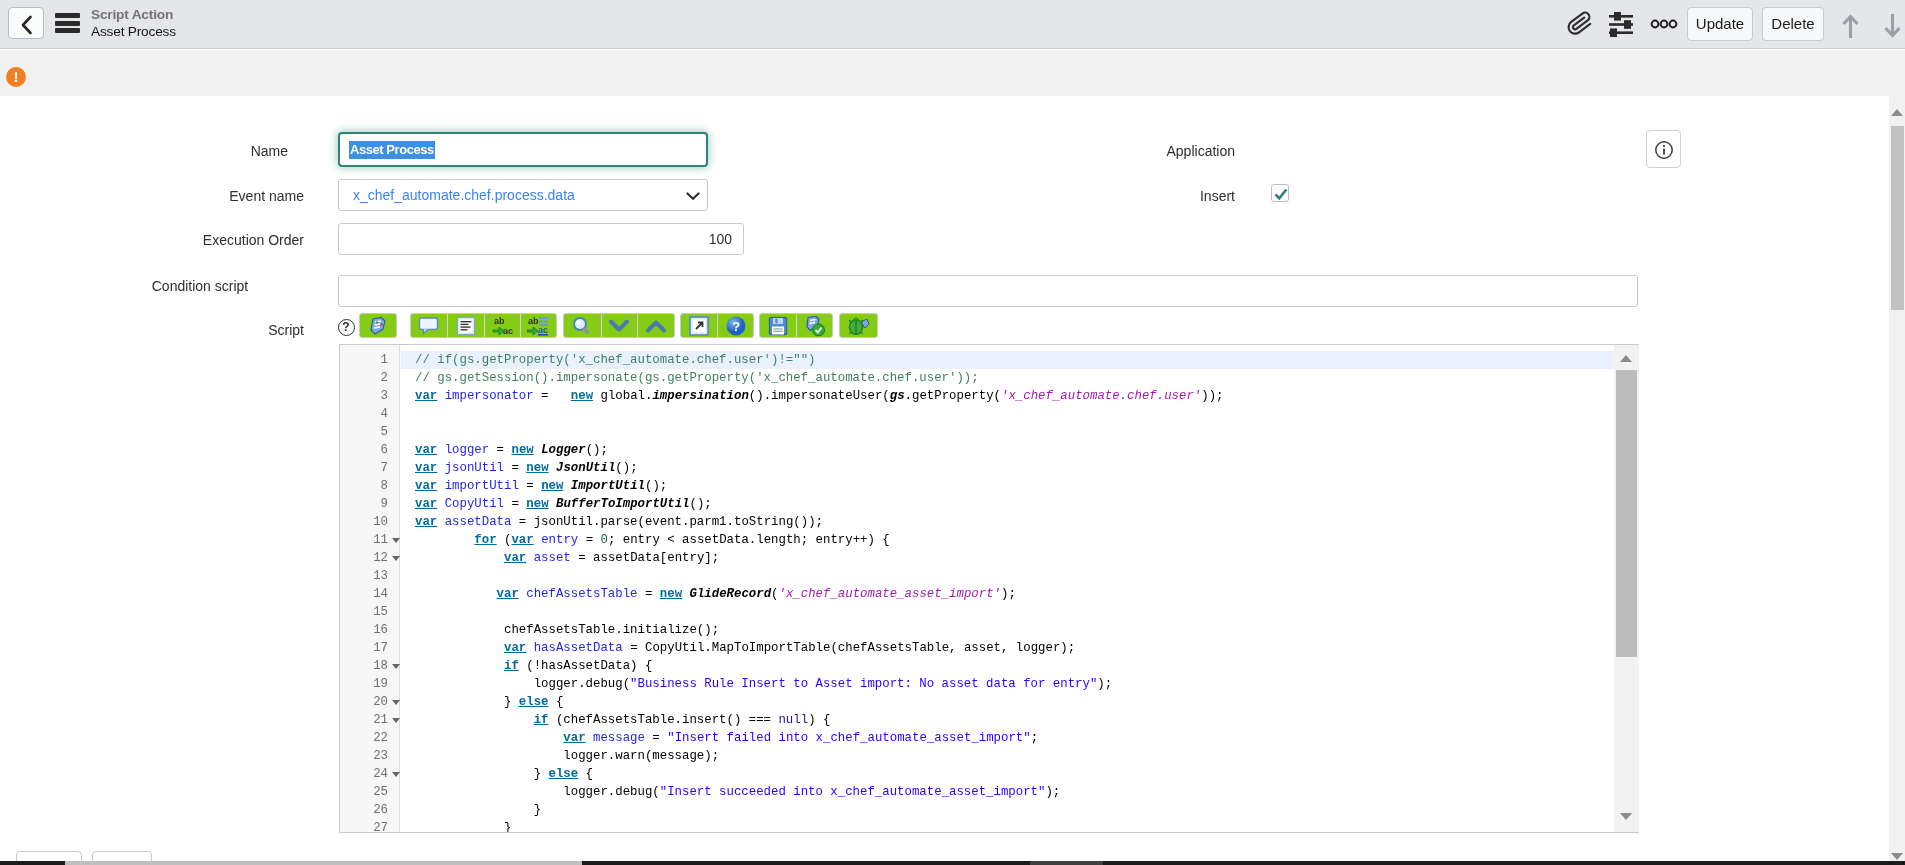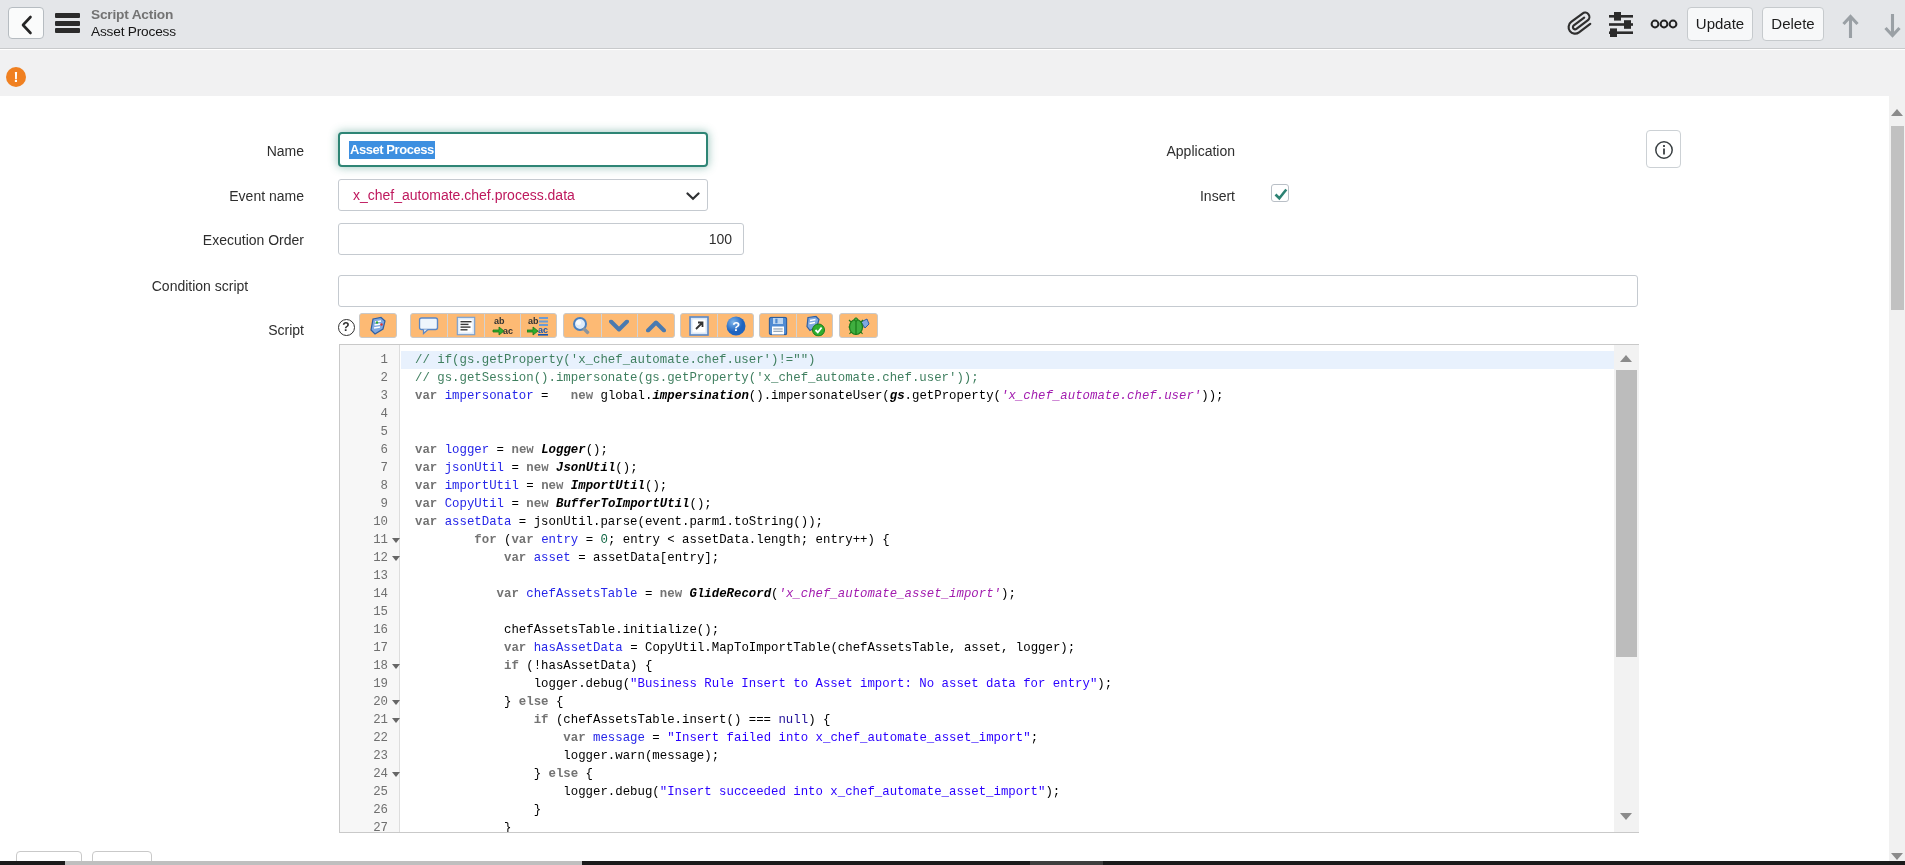--- a/index.html
+++ b/index.html
@@ -28,33 +28,33 @@
 #ntext { position:absolute; left:25px; top:68.5px; font-size:14px; letter-spacing:-0.22px; color:#4c5f68; }
 
 
 .lbl { position:absolute; width:200px; text-align:right; font-size:14px; color:#2e2e2e; }
 .inp { position:absolute; background:#fff; border:1px solid #c5cad0; border-radius:3px; }
 #nameinp { left:338px; top:132px; width:370px; height:35px; border:2px solid #2e8575;
   border-radius:4px; box-shadow:0 0 8px 1px rgba(46,133,117,.42); }
 #namesel { position:absolute; left:9px; top:6.5px; background:#3d8fe0; color:#fff;
   font-weight:bold; font-size:13px; letter-spacing:-0.45px; line-height:18px; padding:0 1px; }
 #evsel { left:338px; top:179px; width:370px; height:32px; }
-#evsel span { position:absolute; left:14px; top:7px; font-size:14px; color:#be185d; }
+#evsel span { position:absolute; left:14px; top:7px; font-size:14px; color:#3b82f6; }
 #exord { left:338px; top:223px; width:406px; height:32px; }
 #exord span { position:absolute; right:11px; top:7px; font-size:14px; color:#2e2e2e; }
 #cond { left:338px; top:275px; width:1300px; height:32px; }
 #appfld { left:1271px; top:132px; width:368px; height:35px; background:#e4e7e9; border:1px solid #c9ced3; }
 #appfld span { position:absolute; left:10px; top:8px; font-size:14px; color:#2e2e2e; }
 #infobtn { left:1646px; top:130px; width:35px; height:38px; background:#fff;
   border:1px solid #ccd1d5; border-radius:4px; }
 #chkbox { left:1271px; top:184px; width:18px; height:18px; background:#fff;
   border:1px solid #b9bfc6; border-radius:3px; }
 
 
-.tbgrp { position:absolute; top:313px; height:25px; background:#fdba74;
+.tbgrp { position:absolute; top:313px; height:25px; background:#84cc16;
   border:1px solid #c9c9c9; border-radius:3px; display:flex; }
 .tbgrp .cell { width:36.5px; height:23px; position:relative; }
 .tbgrp .cell + .cell { border-left:1px solid #d2d2d2; }
 .tbgrp svg { position:absolute; left:50%; top:50%; transform:translate(-50%,-50%); }
 #qhelp { position:absolute; left:337.5px; top:318.5px; width:17px; height:17px;
   border:1.8px solid #2f2f2f; border-radius:50%; color:#2f2f2f; font-size:12px;
   font-weight:bold; text-align:center; line-height:14px; }
 
 
 #editor { position:absolute; left:339px; top:344px; width:1300px; height:489px;
@@ -64,21 +64,21 @@
 #lnums { position:absolute; left:0; top:6px; width:48px; text-align:right;
   font-family:"Liberation Mono", monospace; font-size:12.37px; line-height:18px; color:#6f6f6f; }
 .fold { position:absolute; left:52px; width:0; height:0; border-left:4px solid transparent;
   border-right:4px solid transparent; border-top:5px solid #666; }
 #codearea { position:absolute; left:61px; top:6px; width:1213px; height:481px;
   font-family:"Liberation Mono", monospace; font-size:12.37px; line-height:18px;
   white-space:pre; color:#000; overflow:hidden; }
 .cm-line { height:18px; padding-left:14px; }
 .cm-active { background:#e8f1fd; }
 .c  { color:#3f7f5f; }
-.k  { color:#737373; font-weight:bold; }
+.k  { color:#0369a1; font-weight:bold;text-decoration:underline; }
 .d  { color:#2525e8; }
 .s2 { color:#a21caf; font-style:italic; }
 .s  { color:#2a00ff; }
 .n  { color:#116644; }
 .at { color:#221199; }
 .cl { font-weight:bold; font-style:italic; }
 
 
 #esb { position:absolute; left:1274px; top:0; width:25px; height:487px; background:#f2f2f2; }
 #esb .thumb { position:absolute; left:2px; top:25px; width:21px; height:287px; background:#bcbcbc; }
@@ -135,21 +135,21 @@
   <svg class="abs" style="left:1838px; top:12px" width="25" height="28" viewBox="0 0 25 28">
     <path d="M12.5 26 L12.5 5 M5.5 12 L12.5 4.5 L19.5 12" fill="none" stroke="#9aa0a5" stroke-width="3.1"></path>
   </svg>
   <svg class="abs" style="left:1880px; top:12px" width="25" height="28" viewBox="0 0 25 28">
     <path d="M12.5 2 L12.5 23 M5.5 16 L12.5 23.5 L19.5 16" fill="none" stroke="#9aa0a5" stroke-width="3.1"></path>
   </svg>
 
   <div id="notif"></div>
   <div id="ncirc">!</div>
 
-  <div class="lbl" style="left:104px; top:143px;">Name</div>
+  <div class="lbl" style="left:88px; top:143px;">Name</div>
   <div class="inp" id="nameinp">
       <span id="namesel">Asset Process</span>
     </div>
   <div class="lbl" style="left:104px; top:188px;">Event name</div>
   <div class="inp" id="evsel">
       <span>x_chef_automate.chef.process.data</span>
     <svg class="abs" style="left:347px; top:12px" width="15" height="9" viewBox="0 0 15 9">
         <path d="M1.5 1.5 L7 6.8 L12.5 1.5" fill="none" stroke="#2f3133" stroke-width="2.2" stroke-linecap="round"></path>
       </svg>
   </div>

